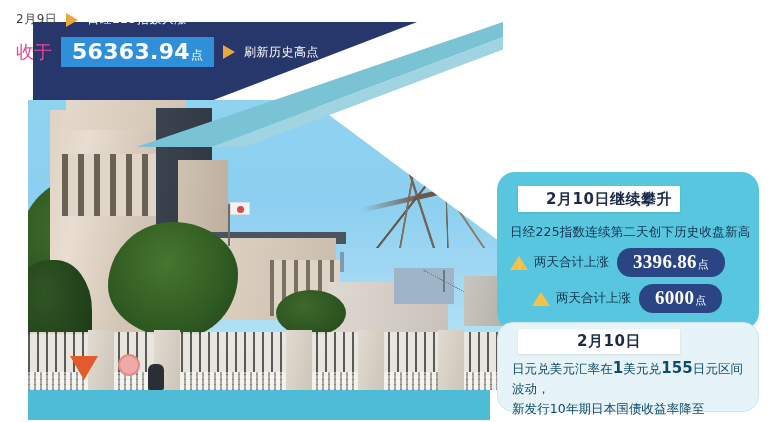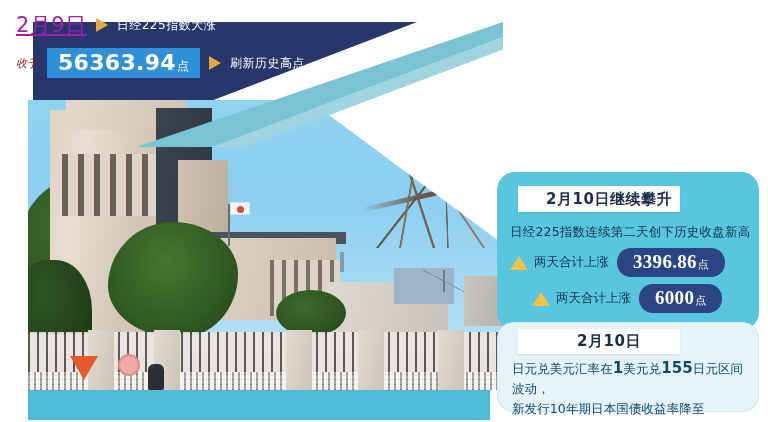--- a/index.html
+++ b/index.html
@@ -323,40 +323,38 @@
     align-items: center;
     gap: 9px;
     margin-bottom: 9px;
   }
   .line2 {
     display: flex;
     align-items: center;
     gap: 9px;
   }
   .date-txt {
-    color: #a21caf;
-    font-size: 21px;
+    color: #404040;
+    font-size: 12px;
     letter-spacing: .5px;
-    text-decoration: underline;
   }
   .tri-right {
     width: 0; height: 0;
     border-top: 7px solid transparent;
     border-bottom: 7px solid transparent;
     border-left: 12px solid #e8a93c;
   }
   .hl-txt {
     color: #ffffff;
     font-size: 12px;
     letter-spacing: .5px;
   }
   .shou {
-    color: #7f1d1d;
-    font-size: 11px;
-    font-style: italic;
+    color: #ec4899;
+    font-size: 18px;
   }
   .value-chip {
     background: #2f8fd8;
     padding: 2px 11px 3px 11px;
     display: flex;
     align-items: flex-end;
     gap: 1px;
   }
   .value-chip .num {
     color: #ffffff;

